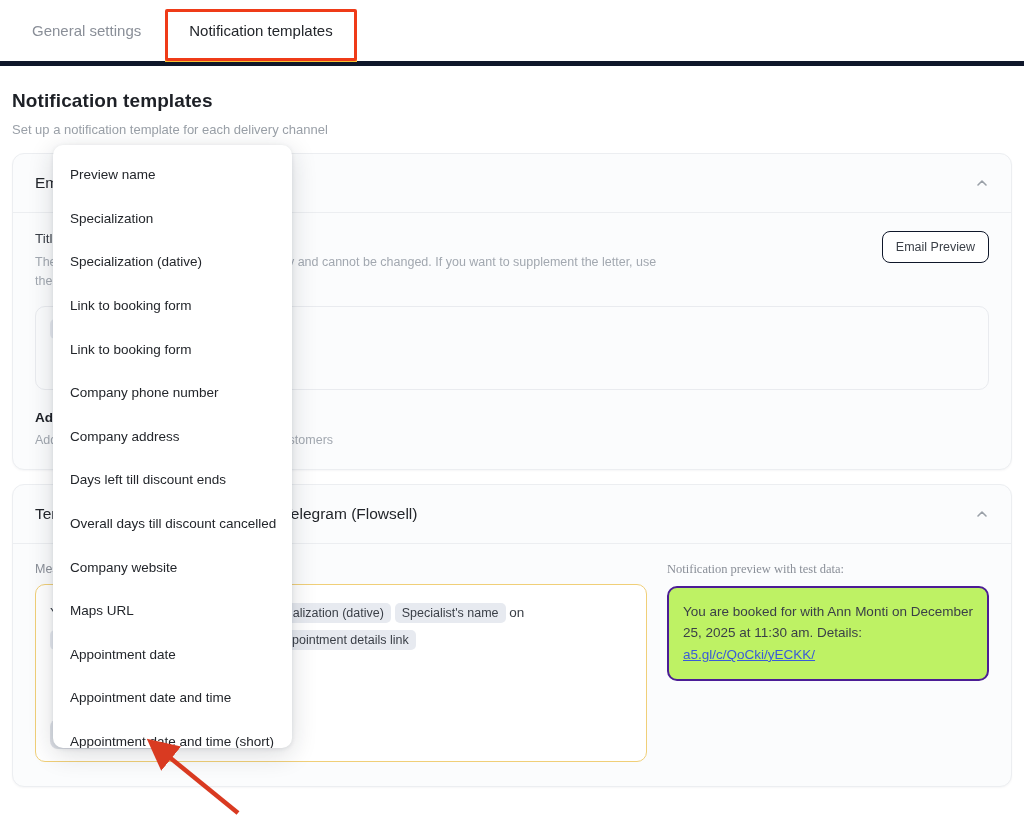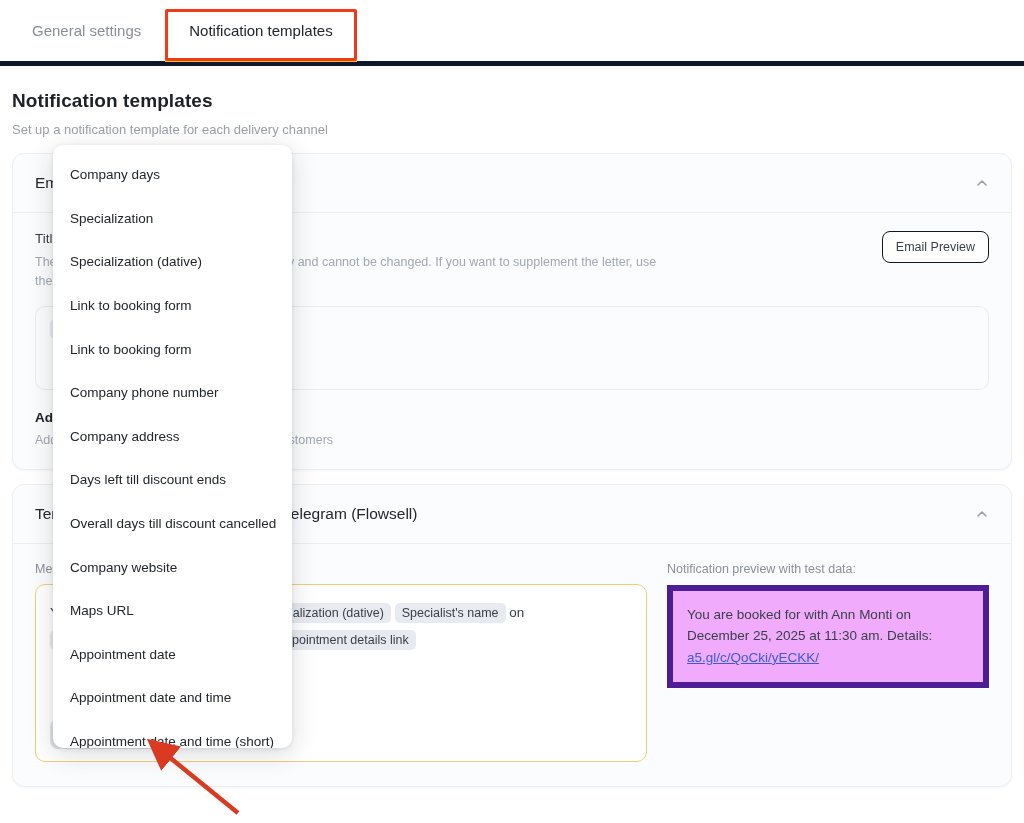--- a/index.html
+++ b/index.html
@@ -149,25 +149,25 @@
   .tool-icon-btn {
     background: #ffffff;
     border: 1px solid #e9ebef;
     border-radius: 8px;
     padding: 6px 9px;
     font-size: 14px; line-height: 1;
     color: #6b7179;
     cursor: pointer;
   }
 
-  .preview-label { font-size: 12.5px; color: #8a8f98; margin-bottom: 9px; }
+  .preview-label { font-size: 12.5px; color: #8a8f98; margin-bottom: 9px; font-family: Liberation Serif, serif; }
   .preview-box {
-    border: 6px solid #4c1d95;
-    border-radius: 0;
-    background: #f0abfc;
+    border: 2px solid #4c1d95;
+    border-radius: 10px;
+    background: #bef264;
     padding: 13px 14px;
     font-size: 13.5px; color: #3a3f47; line-height: 1.6;
     min-height: 86px;
   }
   .preview-link { color: #3a5bd9; text-decoration: underline; }
 
   
   .dropdown {
     position: absolute;
     left: 53px; top: 145px;
@@ -279,21 +279,21 @@
         <div class="preview-box">
           <span>You are booked for  with  Ann Monti on December 25, 2025 at 11:30 am. Details:</span>
           <a class="preview-link" href="#">a5.gl/c/QoCki/yECKK/</a>
         </div>
       </div>
 
     </div>
   </div>
 
   <div class="dropdown">
-    <div class="dd-item">Company days</div>
+    <div class="dd-item">Preview name</div>
     <div class="dd-item">Specialization</div>
     <div class="dd-item">Specialization (dative)</div>
     <div class="dd-item">Link to booking form</div>
     <div class="dd-item">Link to booking form</div>
     <div class="dd-item">Company phone number</div>
     <div class="dd-item">Company address</div>
     <div class="dd-item">Days left till discount ends</div>
     <div class="dd-item">Overall days till discount cancelled</div>
     <div class="dd-item">Company website</div>
     <div class="dd-item">Maps URL</div>

